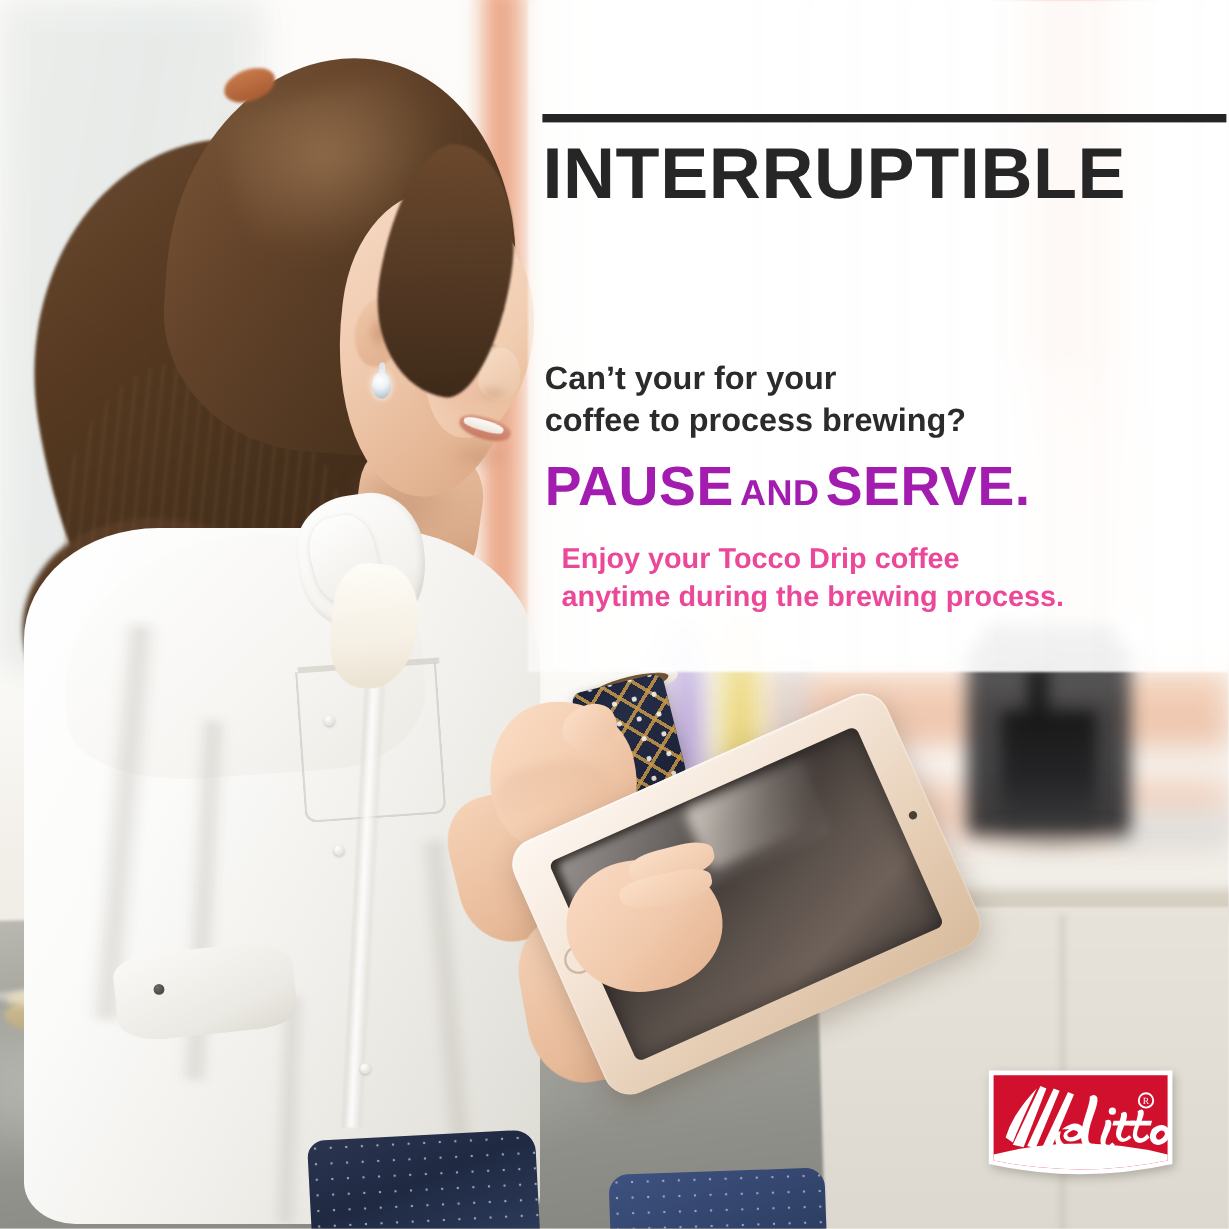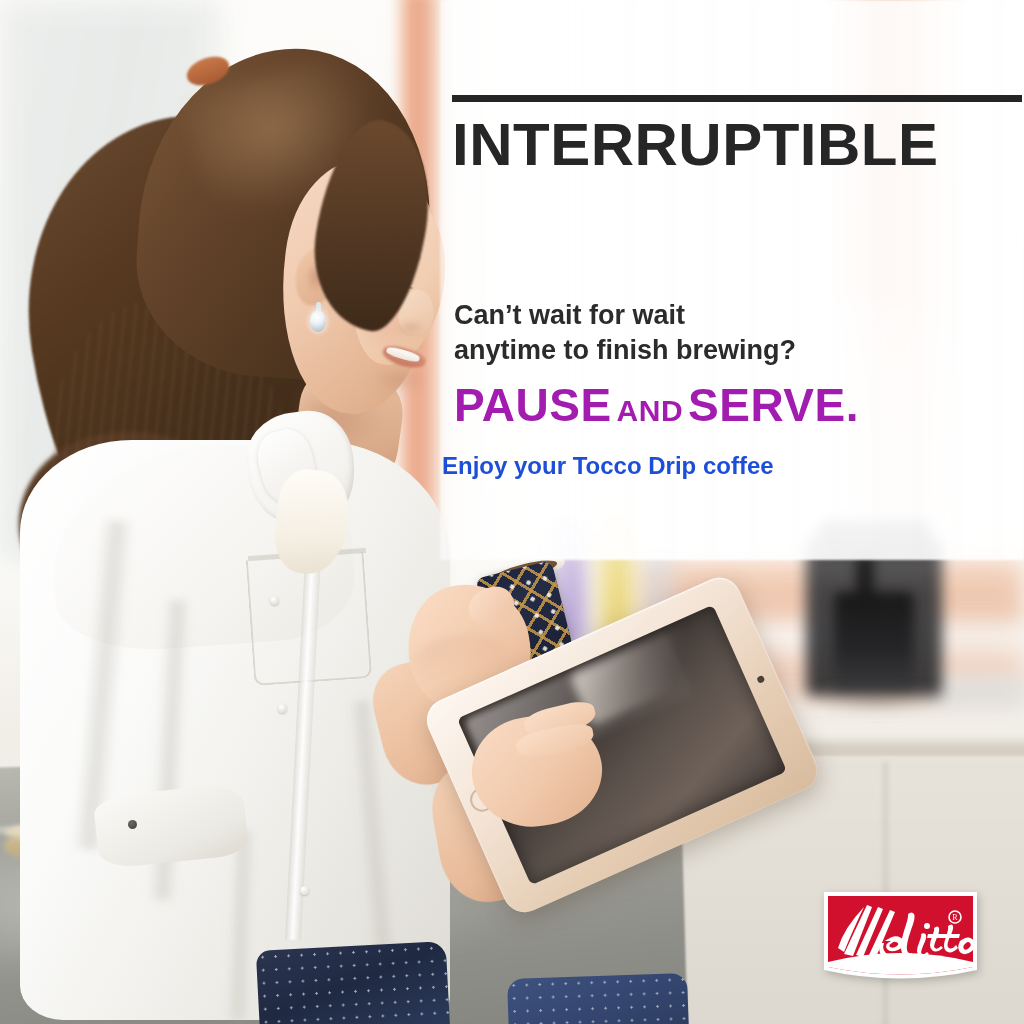--- a/index.html
+++ b/index.html
@@ -509,23 +509,23 @@
     font-family:"Liberation Sans",sans-serif;
     font-weight:700;font-size:27px;line-height:1.30;color:#2b2b2b;
   }
   .cta{
     position:absolute;left:14px;top:378px;width:560px;white-space:nowrap;
     font-family:"Liberation Sans",sans-serif;color:#a21caf;
   }
   .cta .big{font-weight:700;font-size:46px;letter-spacing:.5px;}
   .cta .small{font-weight:700;font-size:30px;letter-spacing:.5px;padding:0 5px;}
   .body-copy{
-    position:absolute;left:2px;top:450px;width:520px;
+    position:absolute;left:28px;top:450px;width:520px;
     font-family:"Liberation Sans",sans-serif;
-    font-weight:700;font-size:24px;line-height:1.32;color:#1d4ed8;
+    font-weight:700;font-size:24px;line-height:1.32;color:#ec4899;
   }
 
   
   .logo{
     position:absolute;left:822px;top:888px;width:157px;height:99px;
   }
   .logo svg{display:block;width:100%;height:100%;
     filter:drop-shadow(2px 3px 4px rgba(90,86,78,.35));}
 </style>
 </head>
@@ -651,28 +651,29 @@
   <div class="panel">
     <div class="scrim"></div>
 
     <div class="rule"></div>
 
     <div class="headline">
       <div>INTERRUPTIBLE</div>
     </div>
 
     <div class="sub">
-      <div>Can’t wait for wait</div>
-      <div>anytime to finish brewing?</div>
+      <div>Can’t your for your</div>
+      <div>coffee to process brewing?</div>
     </div>
 
     <div class="cta"><span class="big">PAUSE</span><span class="small">AND</span><span class="big">SERVE.</span></div>
 
     <div class="body-copy">
       <div>Enjoy your Tocco Drip coffee</div>
+      <div>anytime during the brewing process.</div>
     </div>
   </div>
 
   <div class="logo">
     <svg viewBox="0 0 157 99" xmlns="http://www.w3.org/2000/svg" aria-hidden="true">
 
       <path d="M2 4 H155 V82 Q78 99 2 82 Z" fill="#ffffff"></path>
 
       <path d="M6 8 H151 V79 Q78 94 6 79 Z" fill="#d0102c"></path>
 

